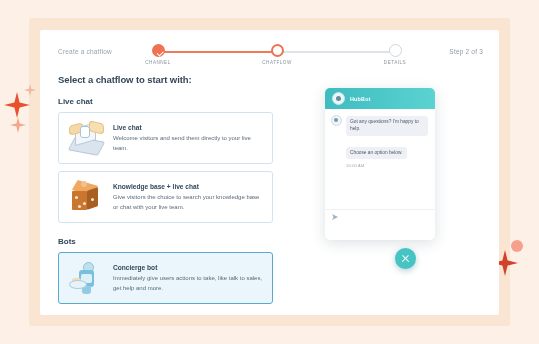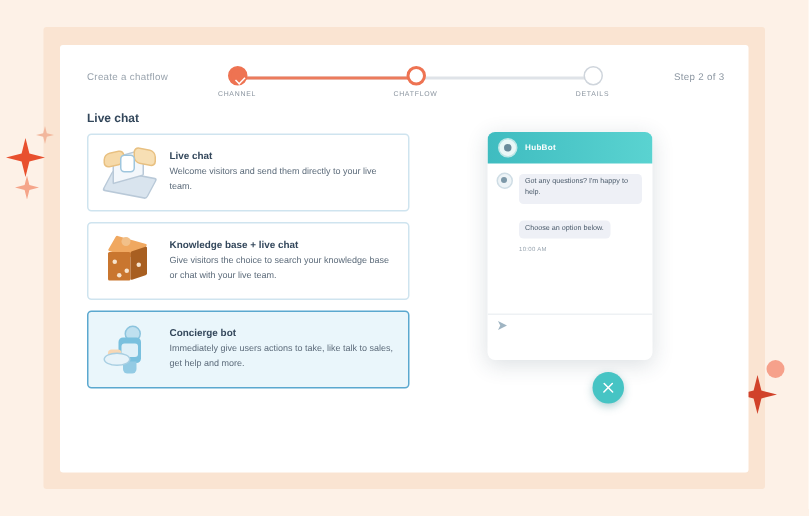--- a/index.html
+++ b/index.html
@@ -220,20 +220,21 @@
       <div class="node-label l1">CHANNEL</div>
 
       <div class="node current n2"></div>
       <div class="node-label l2">CHATFLOW</div>
 
       <div class="node todo n3"></div>
       <div class="node-label l3">DETAILS</div>
     </div>
 
     <div class="content">
+      <div class="page-title">Select a chatflow to start with:</div>
 
       <div class="section-title">Live chat</div>
 
       <div class="card">
         <div class="card-art art-laptop">
           <div class="base"></div>
             <div class="screen"></div>
           <div class="bub-l"></div>
             <div class="bub-r"></div>
             <div class="bub-c"></div>
@@ -254,20 +255,21 @@
           <span class="fleck" style="left:16px;top:23px;"></span>
           <span class="fleck" style="left:24px;top:19px;"></span>
           <span class="fleck" style="left:11px;top:26px;"></span>
         </div>
         <div class="card-body">
           <div class="card-title">Knowledge base + live chat</div>
           <div class="card-desc">Give visitors the choice to search your knowledge base or chat with your live team.</div>
         </div>
       </div>
 
+      <div class="section-title section-gap">Bots</div>
 
       <div class="card selected">
         <div class="card-art art-bot">
           <div class="head"></div>
             <div class="body"></div>
             <div class="apron"></div>
           <div class="leg"></div>
             <div class="tray-item"></div>
             <div class="tray"></div>
         </div>

